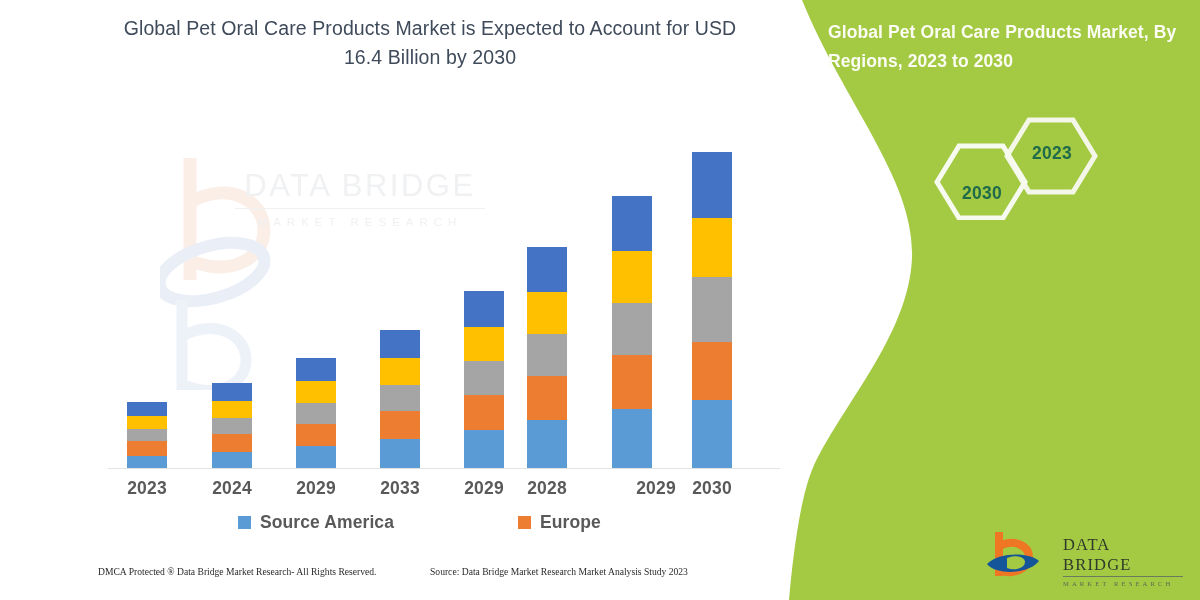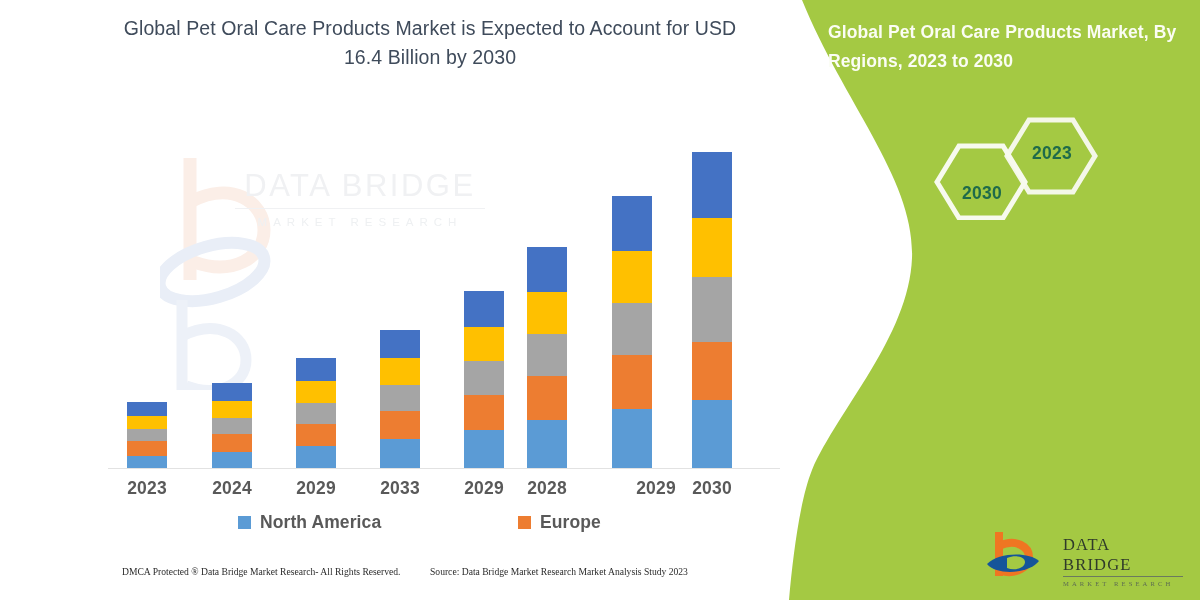--- a/index.html
+++ b/index.html
@@ -209,30 +209,30 @@
       <div class="xtick" style="left: 176px;">2029</div>
       <div class="xtick" style="left: 260px;">2033</div>
       <div class="xtick" style="left: 344px;">2029</div>
       <div class="xtick" style="left: 407px;">2028</div>
       <div class="xtick" style="left: 516px;">2029</div>
       <div class="xtick" style="left: 572px;">2030</div>
     </div>
   <div id="legend">
       <div class="legend-item" style="left: 130px;">
         <span class="legend-swatch" style="background: rgb(91, 155, 213);"></span>
-        <span class="legend-label">North America</span>
+        <span class="legend-label">Source America</span>
       </div>
       <div class="legend-item" style="left: 410px;">
         <span class="legend-swatch" style="background: rgb(237, 125, 49);"></span>
         <span class="legend-label">Europe</span>
       </div>
     </div>
 
   <div id="footer">
-    <span class="foot-txt" style="left:98px;margin-left:24px;">DMCA Protected ® Data Bridge Market Research- All Rights Reserved.</span>
+    <span class="foot-txt" style="left:98px;">DMCA Protected ® Data Bridge Market Research- All Rights Reserved.</span>
     <span class="foot-txt" style="left:430px;">Source: Data Bridge Market Research  Market Analysis Study 2023</span>
   </div>
 
   <div id="panel-title">Global Pet Oral Care Products Market, By Regions, 2023 to 2030</div>
 
   <svg id="hexes" viewBox="0 0 190 108">
     <polygon points="104,8 148,8 170,44 148,80 104,80 82,44" fill="none" stroke="#f4f7e8" stroke-width="5"></polygon>
     <polygon points="34,34 78,34 100,70 78,106 34,106 12,70" fill="none" stroke="#f7faee" stroke-width="5"></polygon>
   </svg>
   <span class="hex-label" style="left:962px; top:183px;">2030</span>

